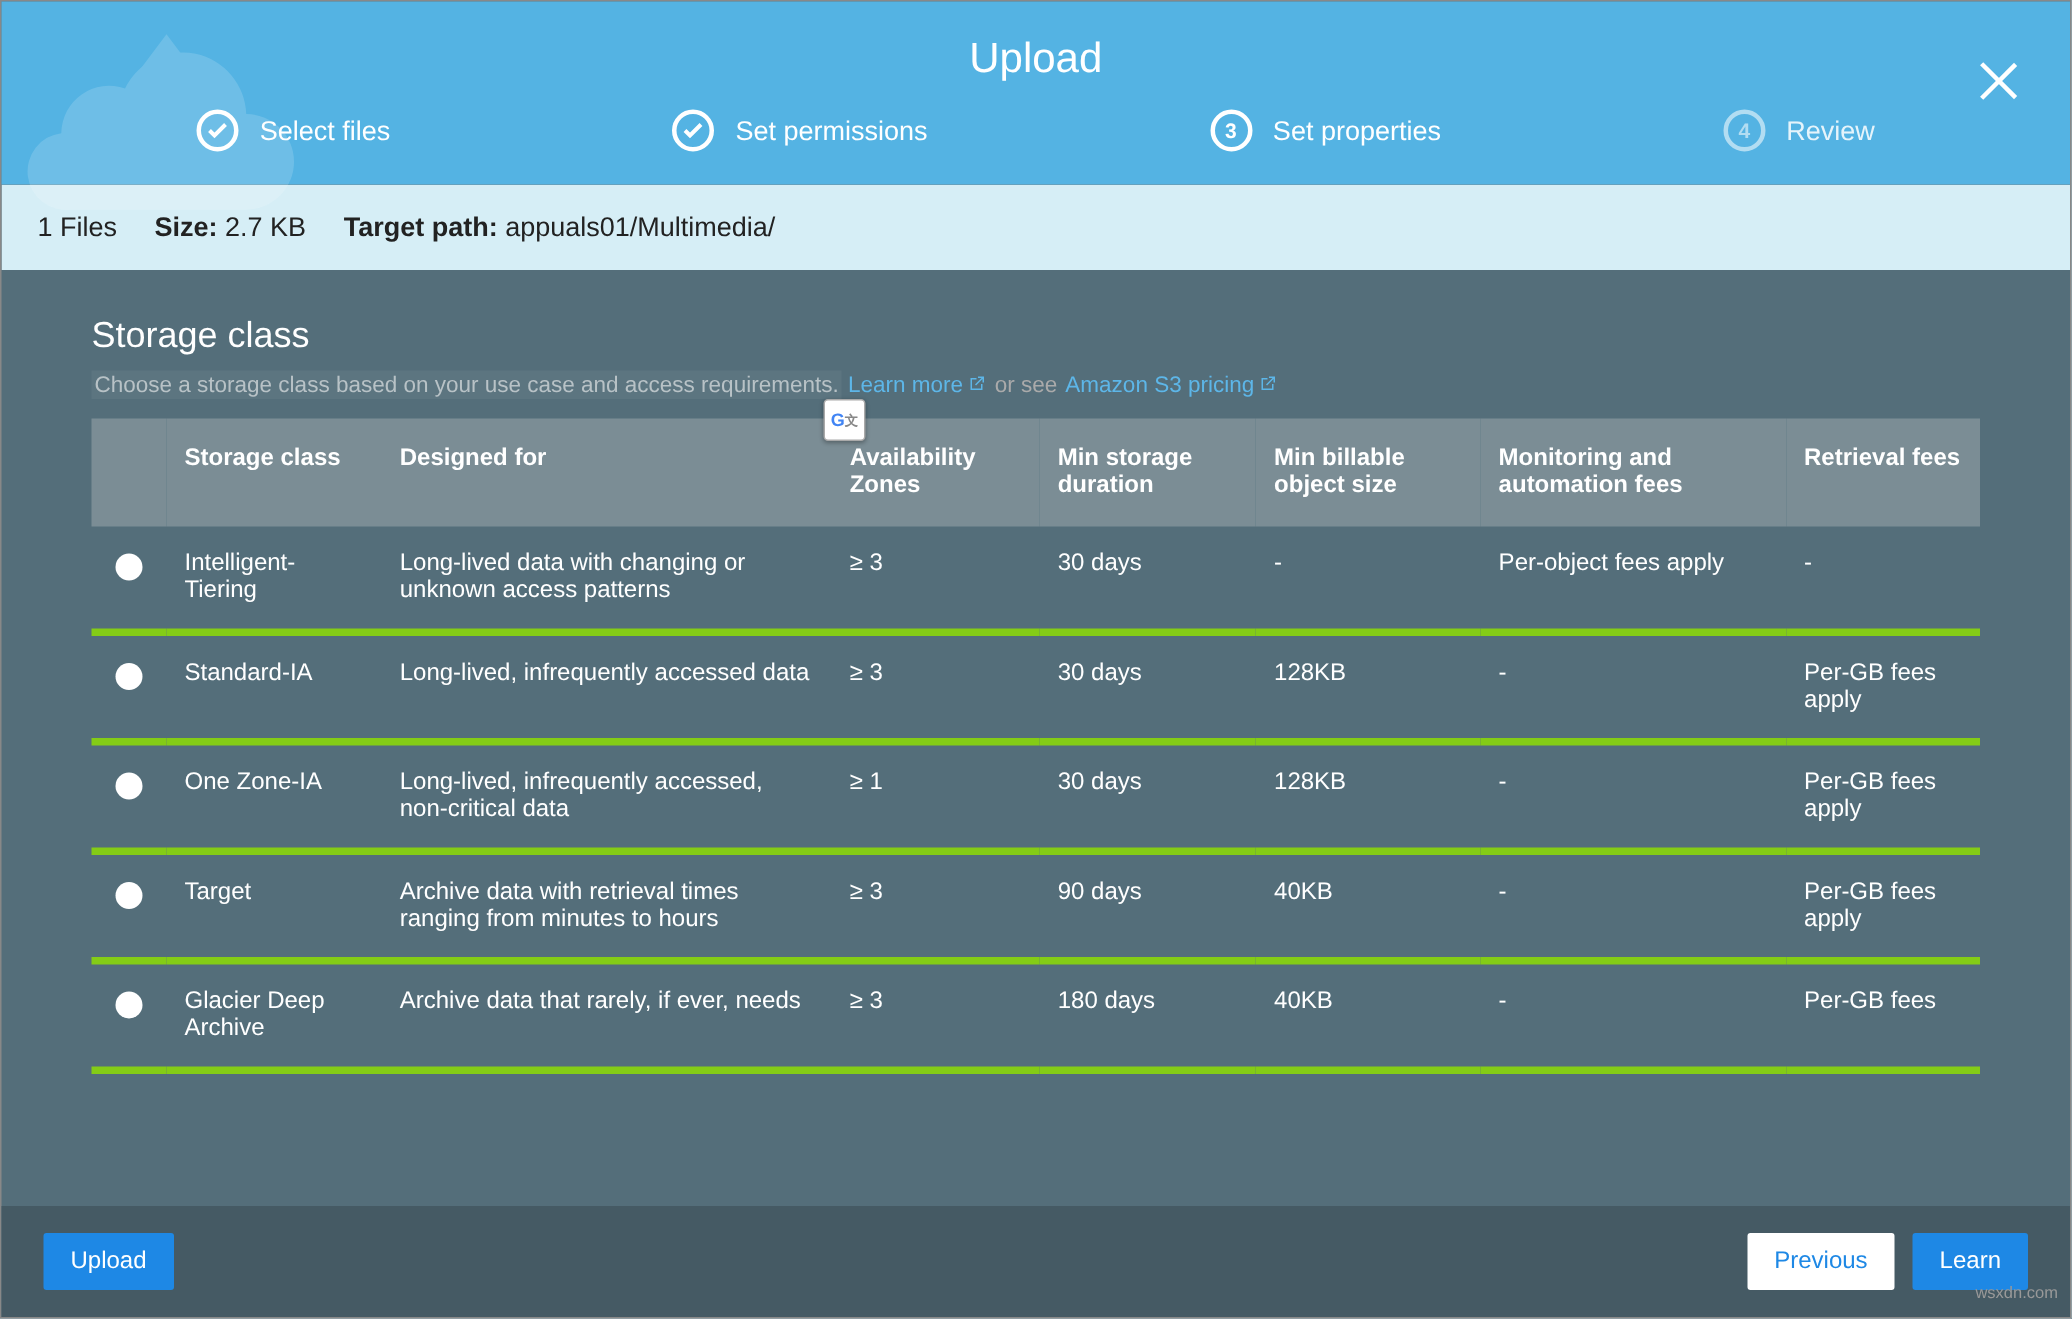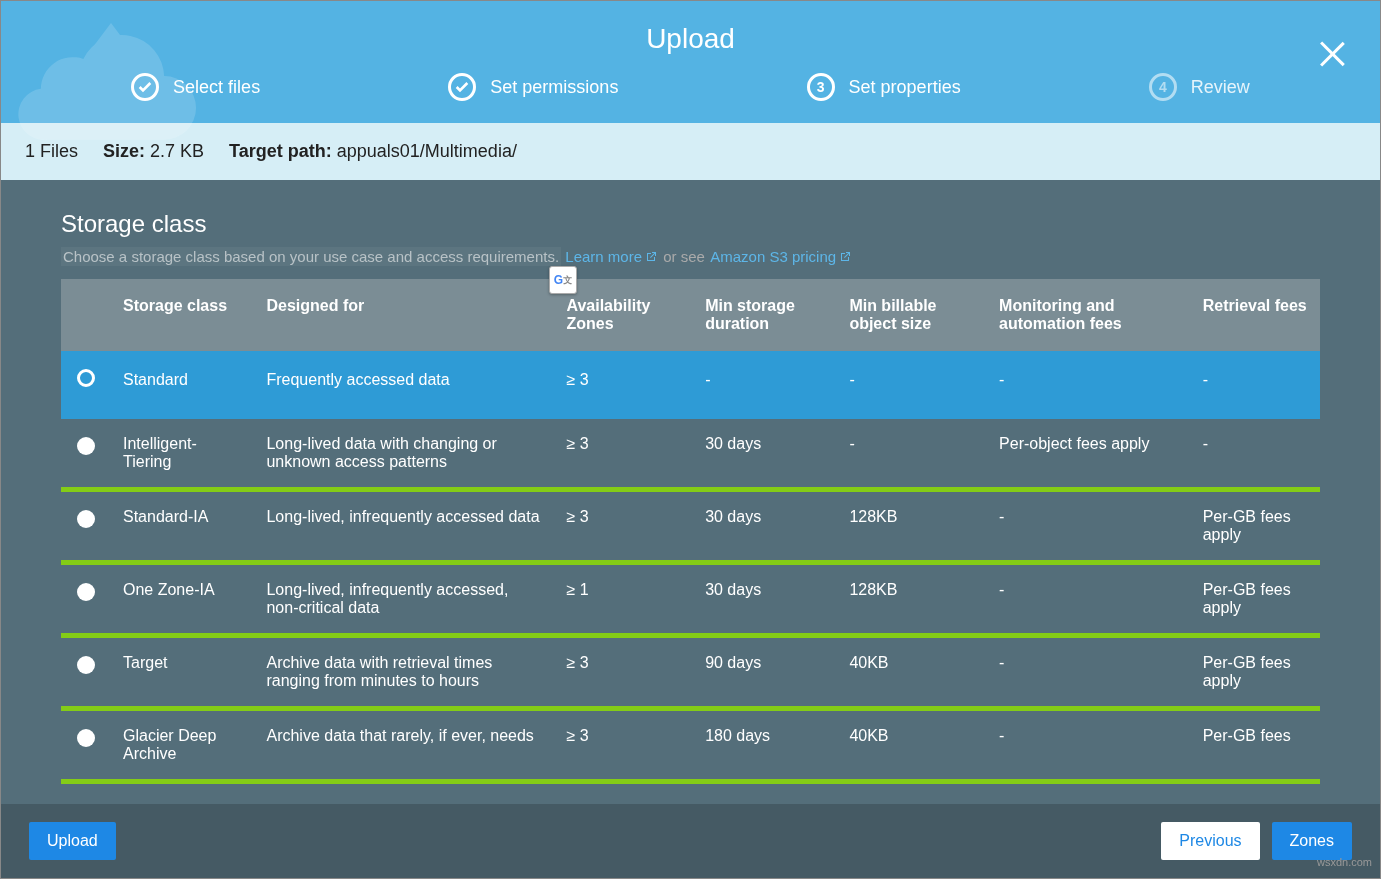--- a/index.html
+++ b/index.html
@@ -117,30 +117,20 @@
             <th>Storage class</th>
             <th style="width:300px">Designed for</th>
             <th>Availability Zones</th>
             <th>Min storage duration</th>
             <th>Min billable object size</th>
             <th>Monitoring and automation fees</th>
             <th>Retrieval fees</th>
           </tr>
         </thead>
         <tbody id="rows">
-            <tr class="selected">
-    <td class="radio-cell"><span class="radio"></span></td>
-    <td>Standard</td>
-    <td>Frequently accessed data</td>
-    <td>≥ 3</td>
-    <td>-</td>
-    <td>-</td>
-    <td>-</td>
-    <td>-</td>
-            </tr>
             <tr>
     <td class="radio-cell"><span class="radio"></span></td>
     <td>Intelligent-Tiering</td>
     <td>Long-lived data with changing or unknown access patterns</td>
     <td>≥ 3</td>
     <td>30 days</td>
     <td>-</td>
     <td>Per-object fees apply</td>
     <td>-</td>
             </tr>
@@ -186,17 +176,17 @@
             </tr>
           </tbody>
       </table>
     </div>
   </div>
 
   <div class="footer">
     <button class="btn btn-primary">Upload</button>
     <div class="right-btns">
       <button class="btn btn-white">Previous</button>
-      <button class="btn btn-primary">Zones</button>
+      <button class="btn btn-primary">Learn</button>
     </div>
   </div>
   <div class="watermark">wsxdn.com</div>
 </div>
 
 </body></html>

